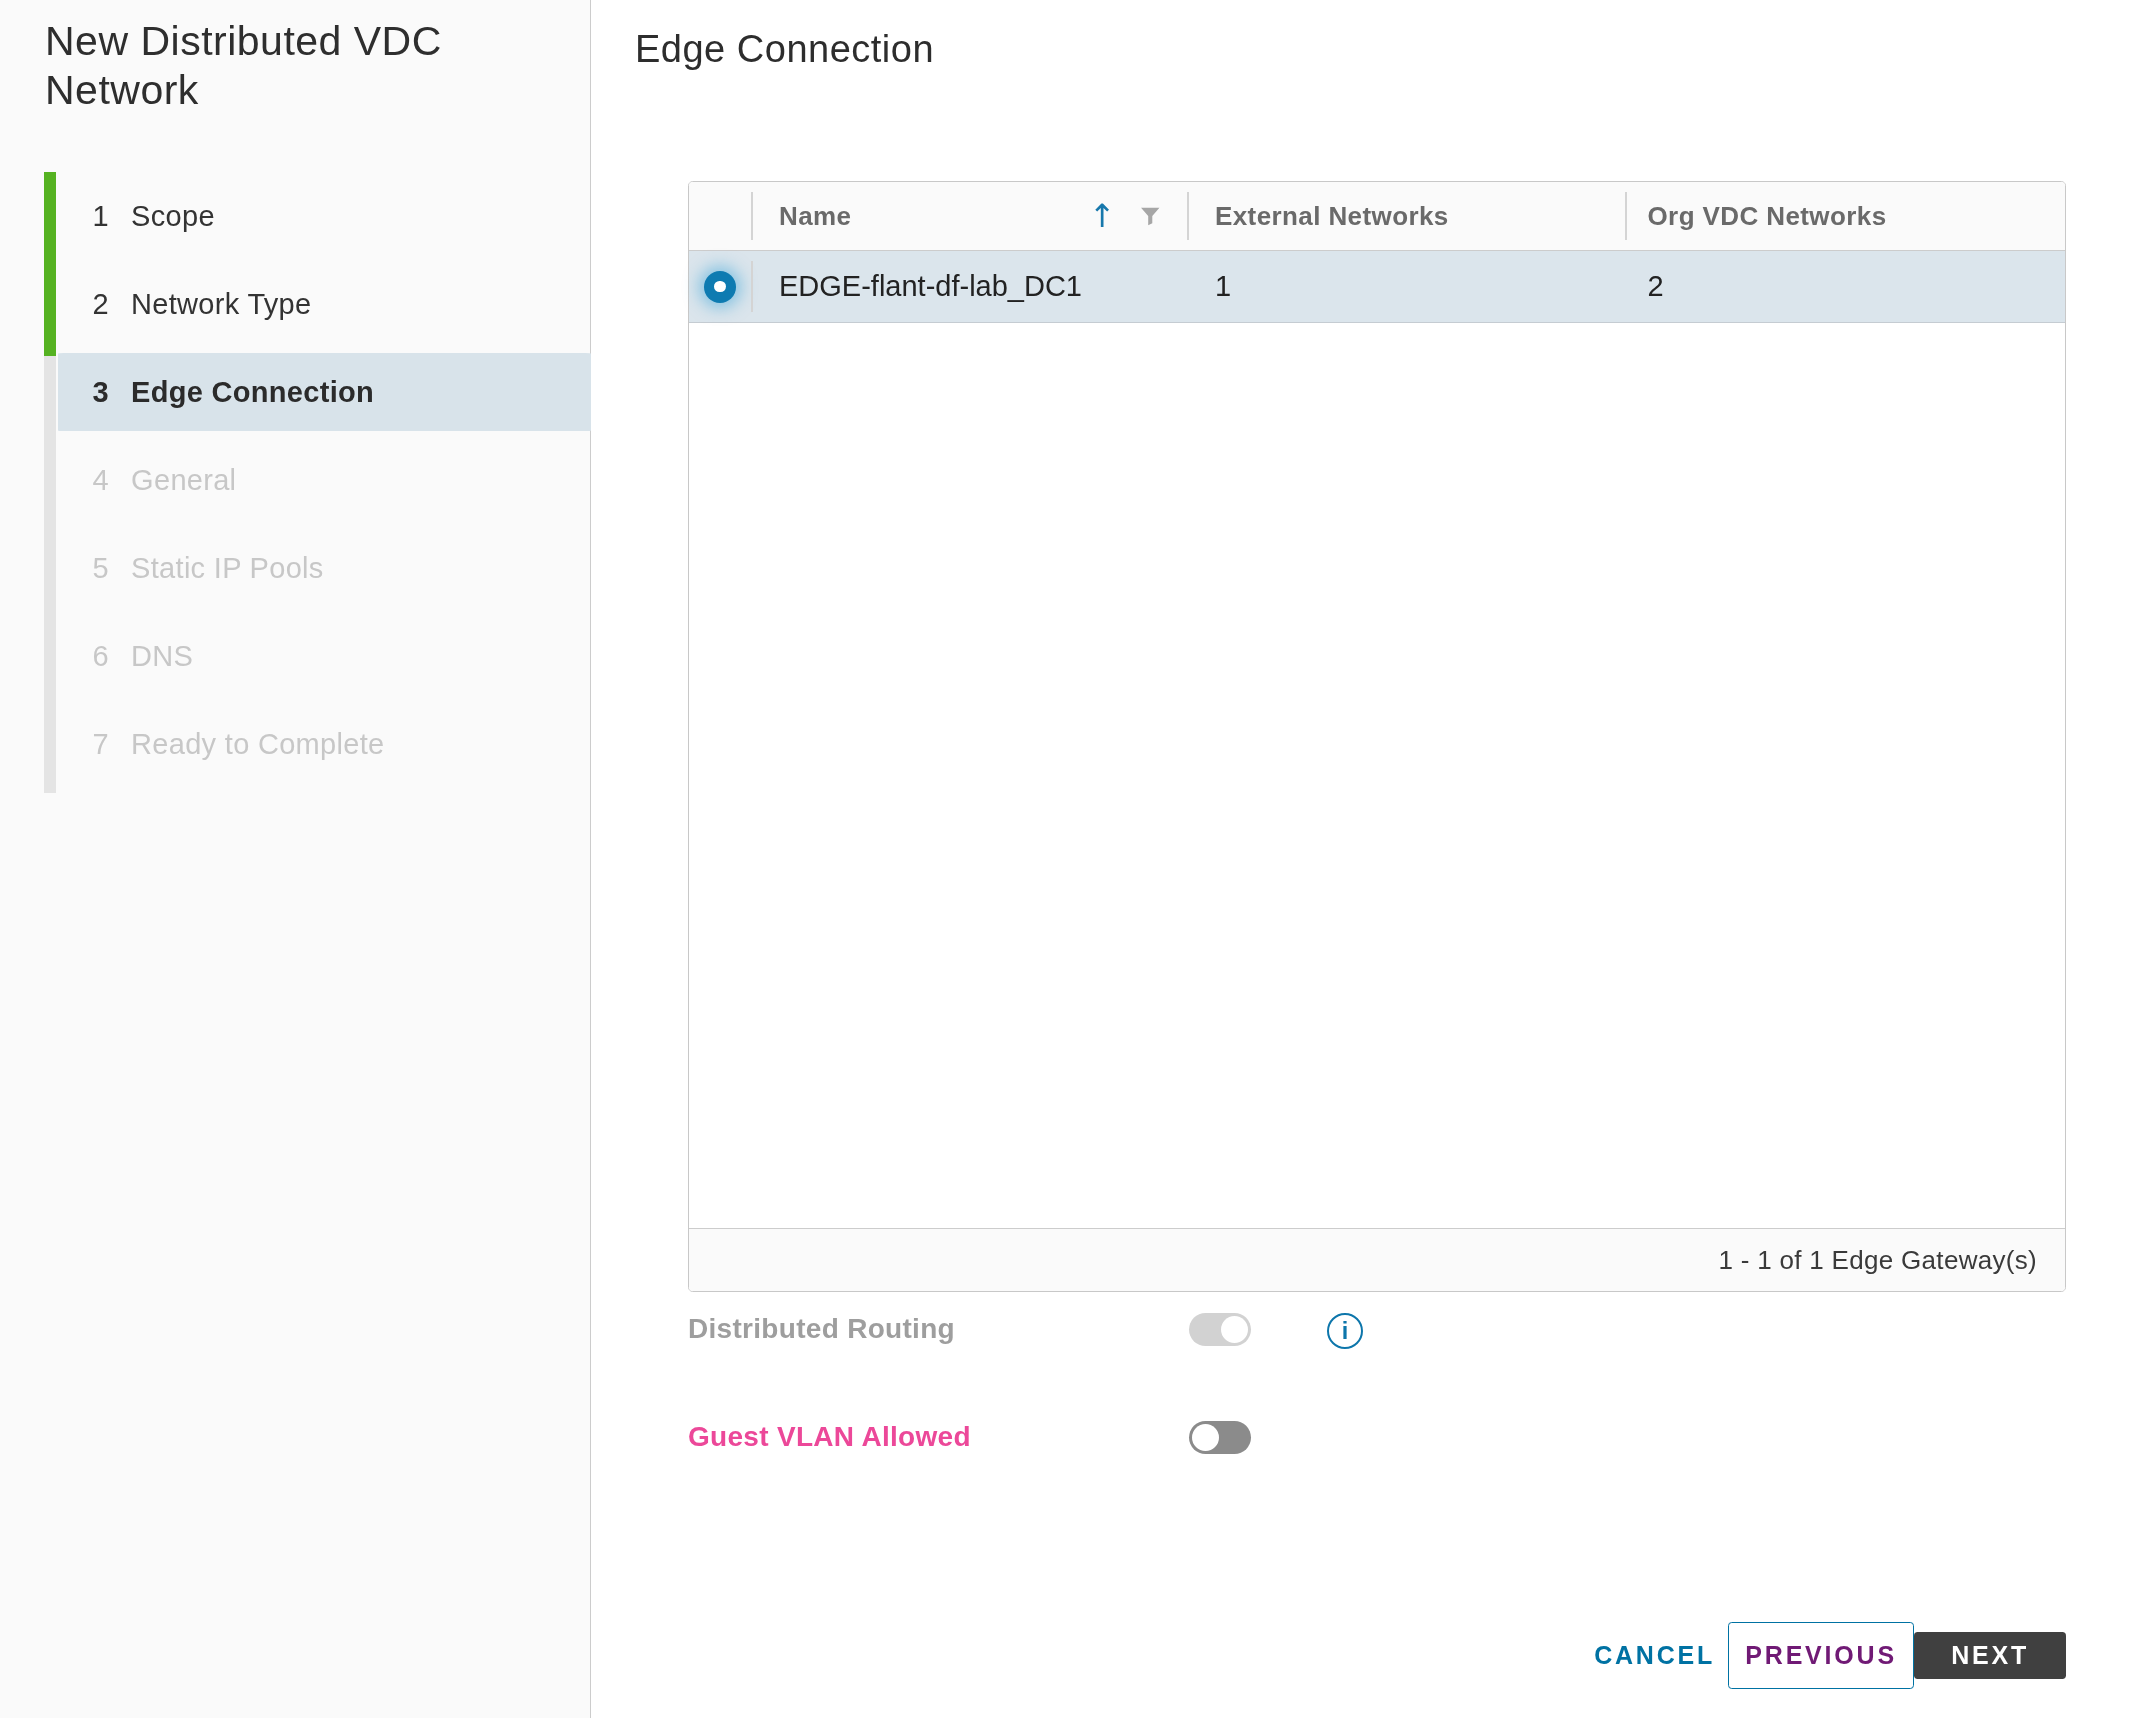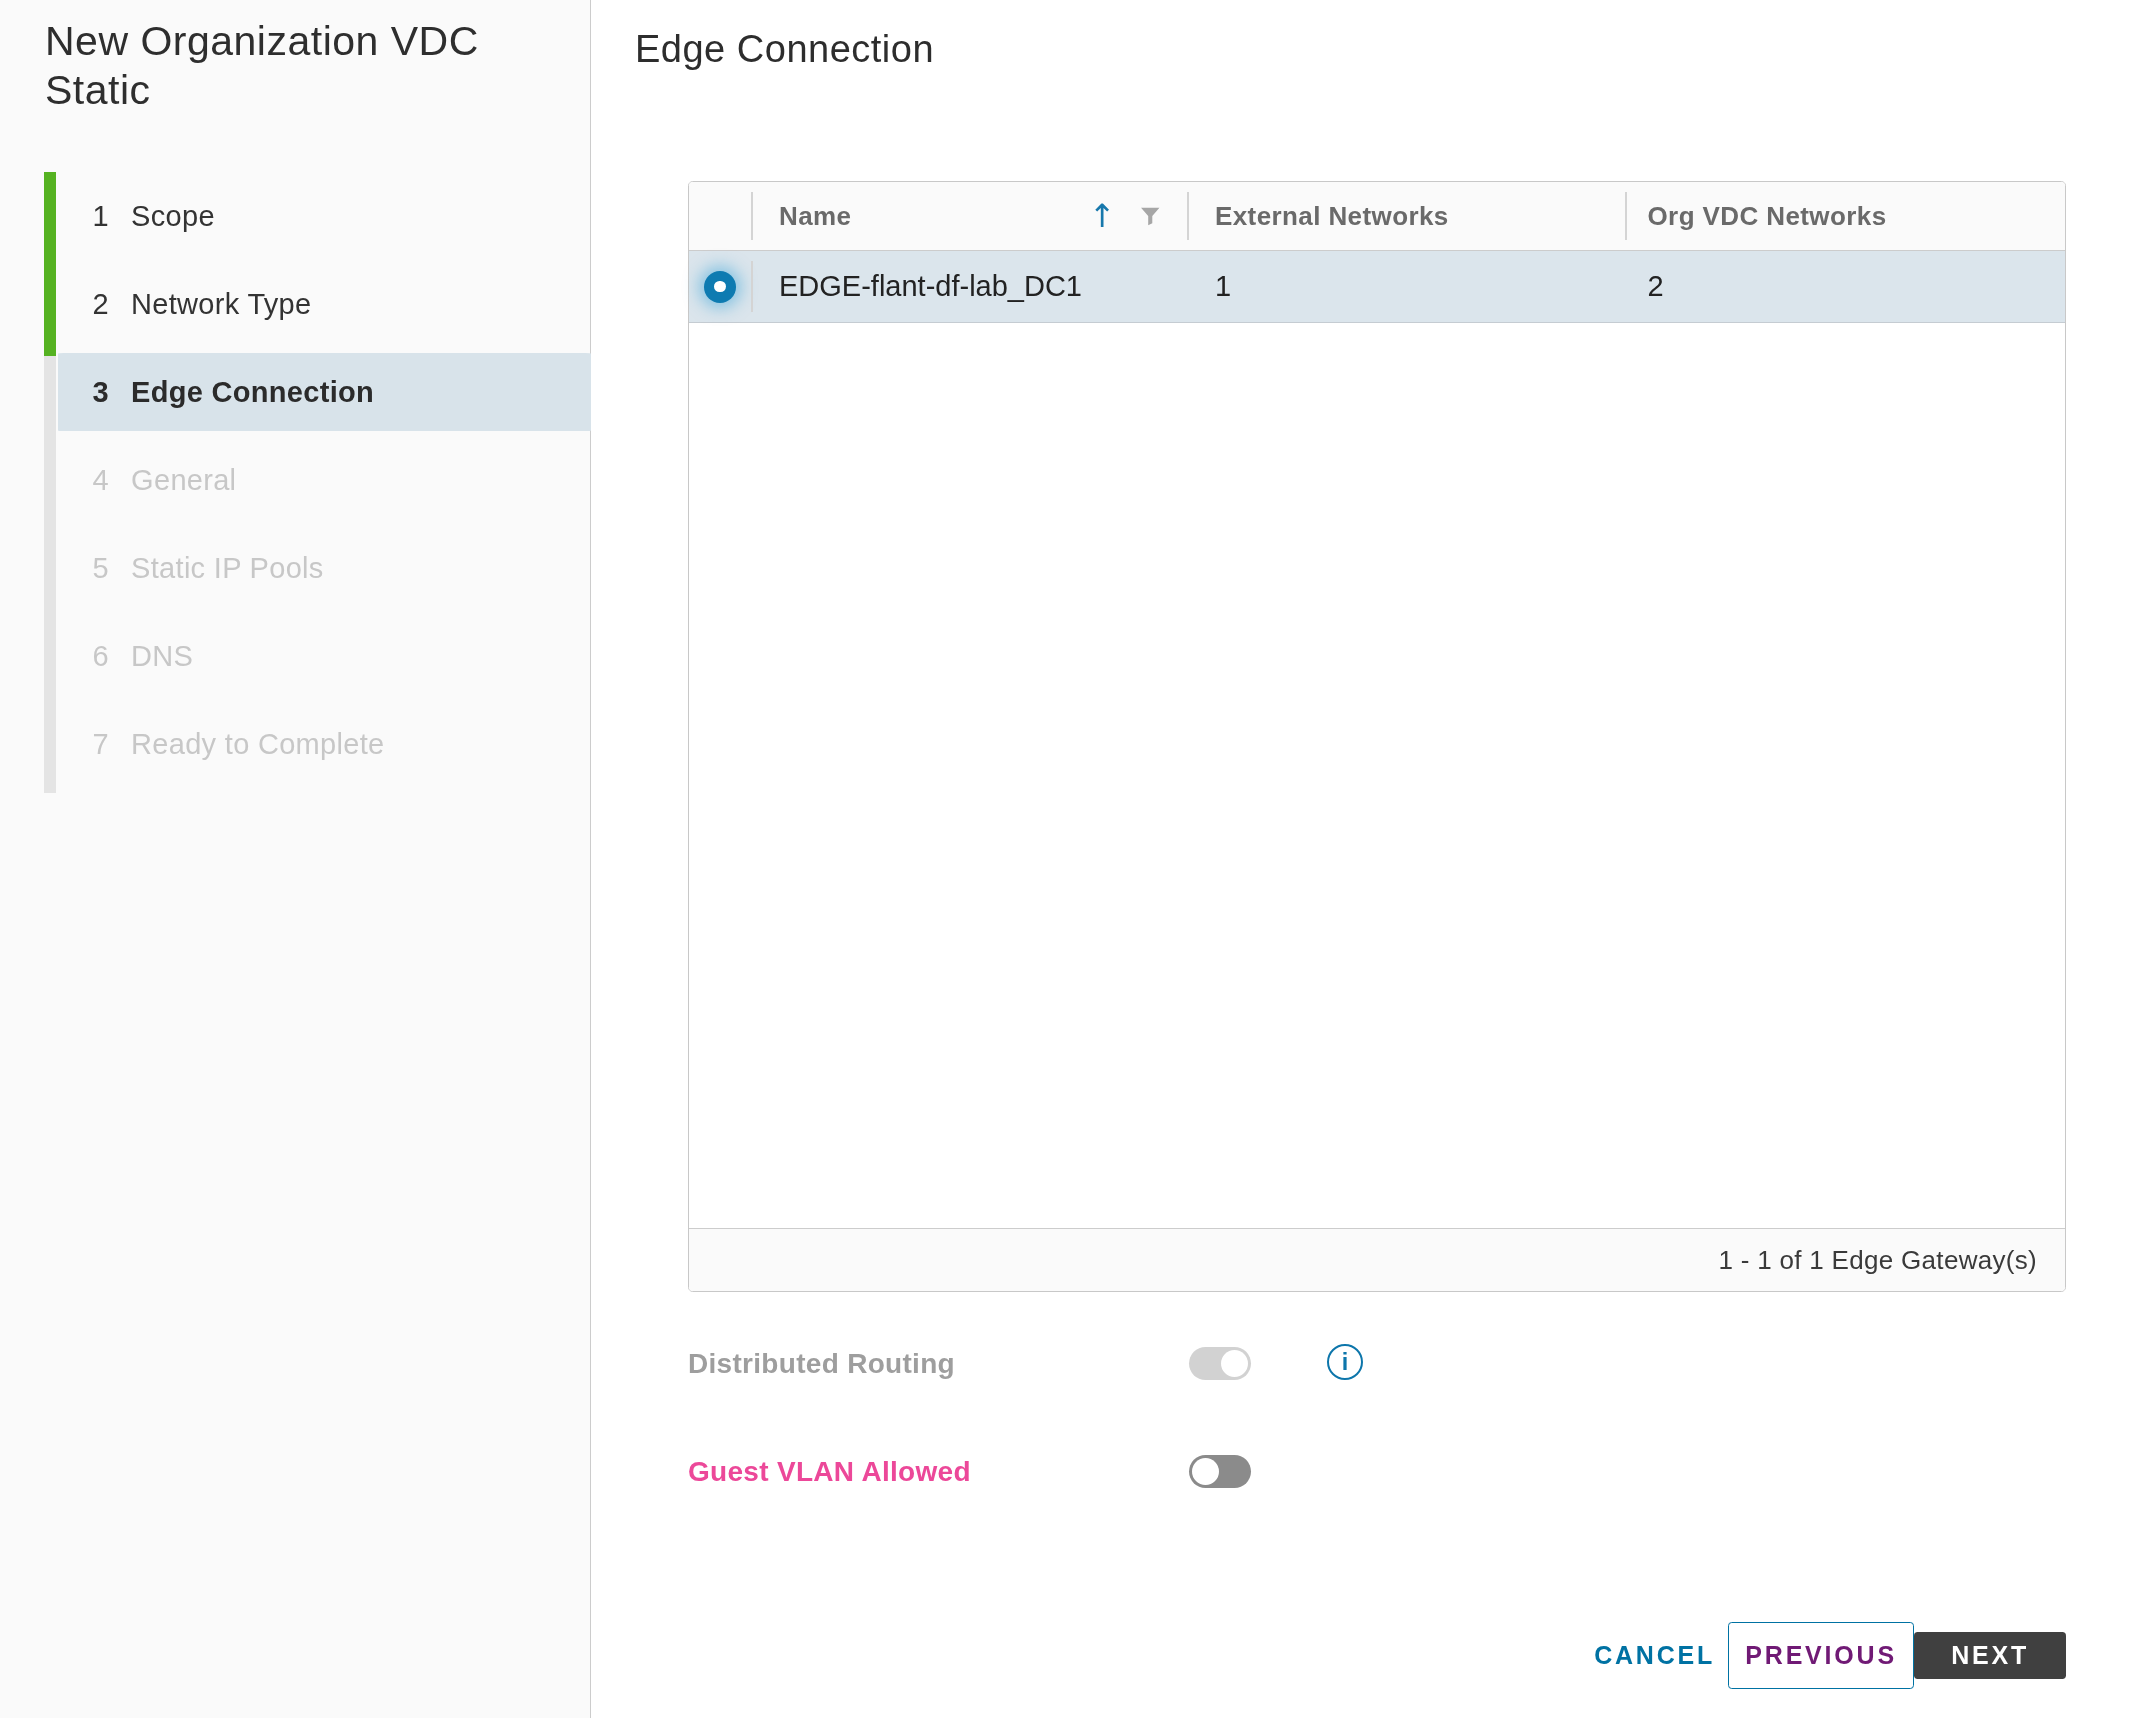--- a/index.html
+++ b/index.html
@@ -36,21 +36,21 @@
   .sort-icon{position:absolute;right:71px;top:50%;transform:translateY(-50%);color:#1778ac;font-size:32px;font-weight:400;font-family:"DejaVu Sans",sans-serif;line-height:1;}
   .filter-icon{position:absolute;right:26px;top:50%;transform:translateY(-50%);line-height:0;}
   .dg-row{height:71px;flex:none;display:flex;align-items:center;font-size:29px;color:#222;}
   .dg-row.selected{background:#dbe5ec;border-bottom:0.9px solid #c5ccd2;}
   .radio{width:32px;height:32px;border-radius:50%;background:#0e7bb1;position:relative;box-shadow:0 0 15px 5.6px rgba(60,165,218,.5);flex:none;}
   .radio::after{content:"";position:absolute;left:50%;top:50%;width:11.2px;height:11.2px;margin:-5.6px 0 0 -5.6px;border-radius:50%;background:#ffffff;}
   .dg-body{flex:1;background:#ffffff;}
   .dg-footer{height:62px;flex:none;background:#fafafa;border-top:0.9px solid #cccccc;display:flex;align-items:center;justify-content:flex-end;padding-right:28px;font-size:26px;color:#3a3a3a;border-radius:0 0 3.7px 3.7px;letter-spacing:0.3px;}
 
   
-  .field-row{position:absolute;left:96px;height:67px;display:flex;align-items:flex-end;gap:40px;}
+  .field-row{position:absolute;left:96px;height:67px;display:flex;align-items:flex-start;gap:40px;}
   .field-row.dr{top:1313px;}
   .field-row.gv{top:1421px;}
   .field-row label{width:461px;flex:none;font-size:28px;font-weight:700;letter-spacing:0.3px;}
   .field-row.dr label{color:#9e9e9e;}
   .field-row.gv label{color:#ec4899;}
   .toggle{position:relative;width:62px;height:33px;border-radius:17px;flex:none;display:inline-block;}
   .toggle .knob{position:absolute;top:2.8px;width:27px;height:27px;border-radius:50%;background:#ffffff;}
   .toggle.on{background:#d2d2d2;}
   .toggle.on .knob{right:2.8px;}
   .toggle.off{background:#8b8b8b;}
@@ -63,21 +63,21 @@
   .btn-flat{background:transparent;border:none;color:#0072a3;padding:0 13px;height:67px;}
   .btn-outline{background:#ffffff;border:1.9px solid #0072a3;color:#701a75;height:67px;width:186px;}
   .btn-primary{background:#404040;border:none;color:#ffffff;height:47px;padding:0 37px;}
 </style>
 </head>
 <body>
 
 <div id="app">
 
   <aside class="sidebar">
-    <h1 class="wizard-title">New Organization VDC Static</h1>
+    <h1 class="wizard-title">New Distributed VDC Network</h1>
     <div class="track">
       <div class="track-fill"></div>
     </div>
     <ol class="steps">
       <li class="step done">
         <span class="num">1</span>
         <span class="lbl">Scope</span>
       </li>
       <li class="step done">
         <span class="num">2</span>

